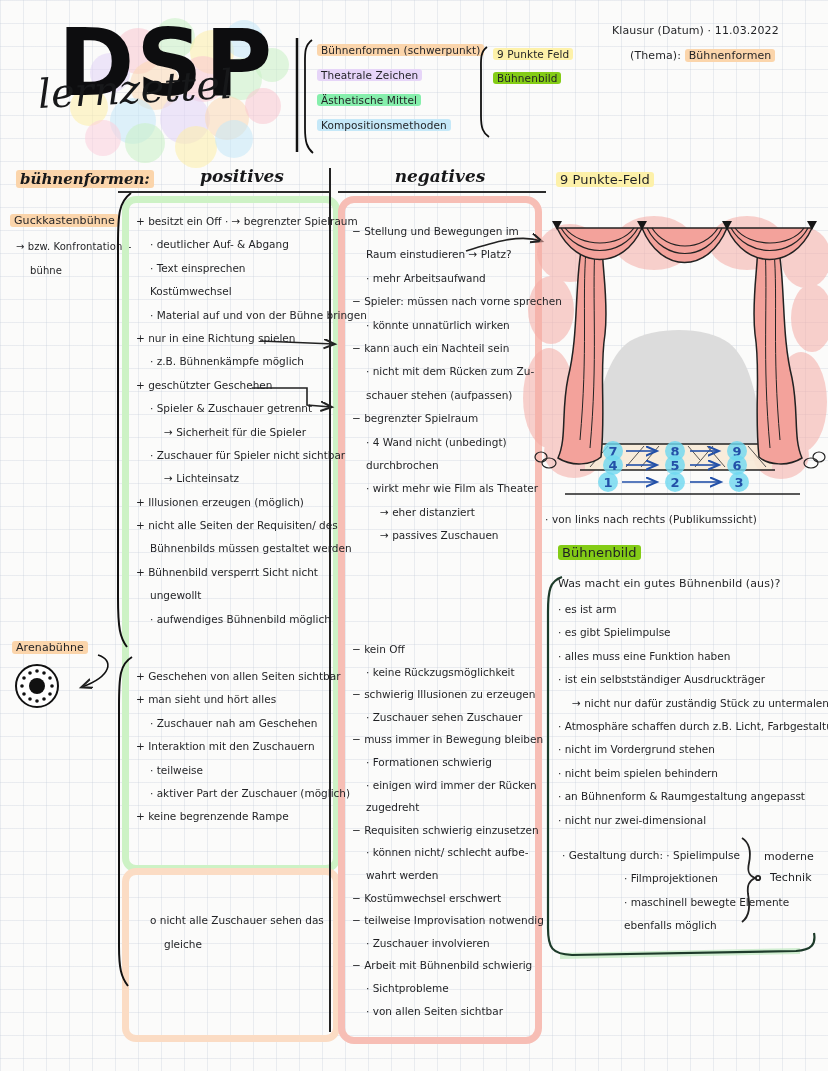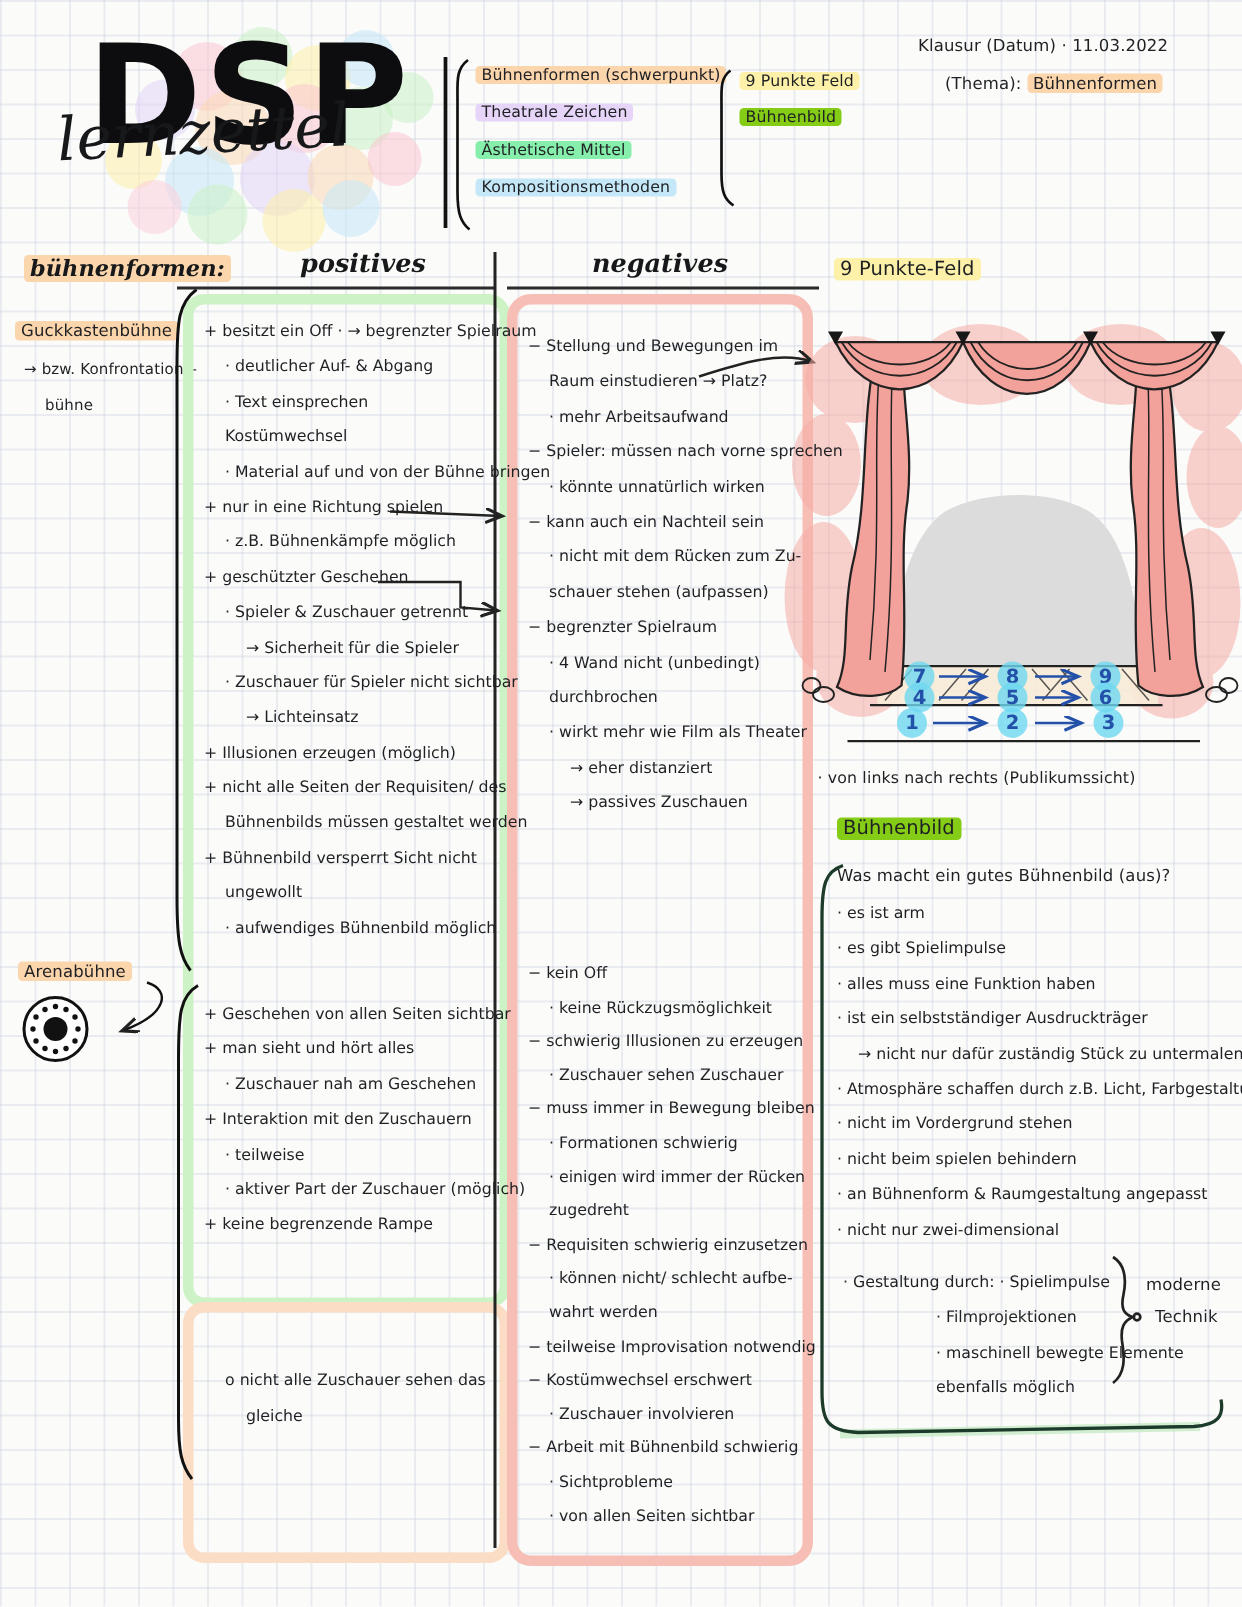--- a/index.html
+++ b/index.html
@@ -280,22 +280,22 @@
     <div class="hw-line i1">· keine Rückzugsmöglichkeit</div>
     <div class="hw-line">− schwierig Illusionen zu erzeugen</div>
     <div class="hw-line i1">· Zuschauer sehen Zuschauer</div>
     <div class="hw-line">− muss immer in Bewegung bleiben</div>
     <div class="hw-line i1">· Formationen schwierig</div>
     <div class="hw-line i1">· einigen wird immer der Rücken</div>
     <div class="hw-line i1">zugedreht</div>
     <div class="hw-line">− Requisiten schwierig einzusetzen</div>
     <div class="hw-line i1">· können nicht/ schlecht aufbe-</div>
     <div class="hw-line i1">wahrt werden</div>
+    <div class="hw-line">− Kostümwechsel erschwert</div>
     <div class="hw-line">− teilweise Improvisation notwendig</div>
-    <div class="hw-line">− Kostümwechsel erschwert</div>
     <div class="hw-line i1">· Zuschauer involvieren</div>
     <div class="hw-line">− Arbeit mit Bühnenbild schwierig</div>
     <div class="hw-line i1">· Sichtprobleme</div>
     <div class="hw-line i1">· von allen Seiten sichtbar</div>
   </div>
 
 <div>
   <span class="nf" style="left:603px;top:441px;">7</span>
   <span class="nf" style="left:665px;top:441px;">8</span>
   <span class="nf" style="left:727px;top:441px;">9</span>

